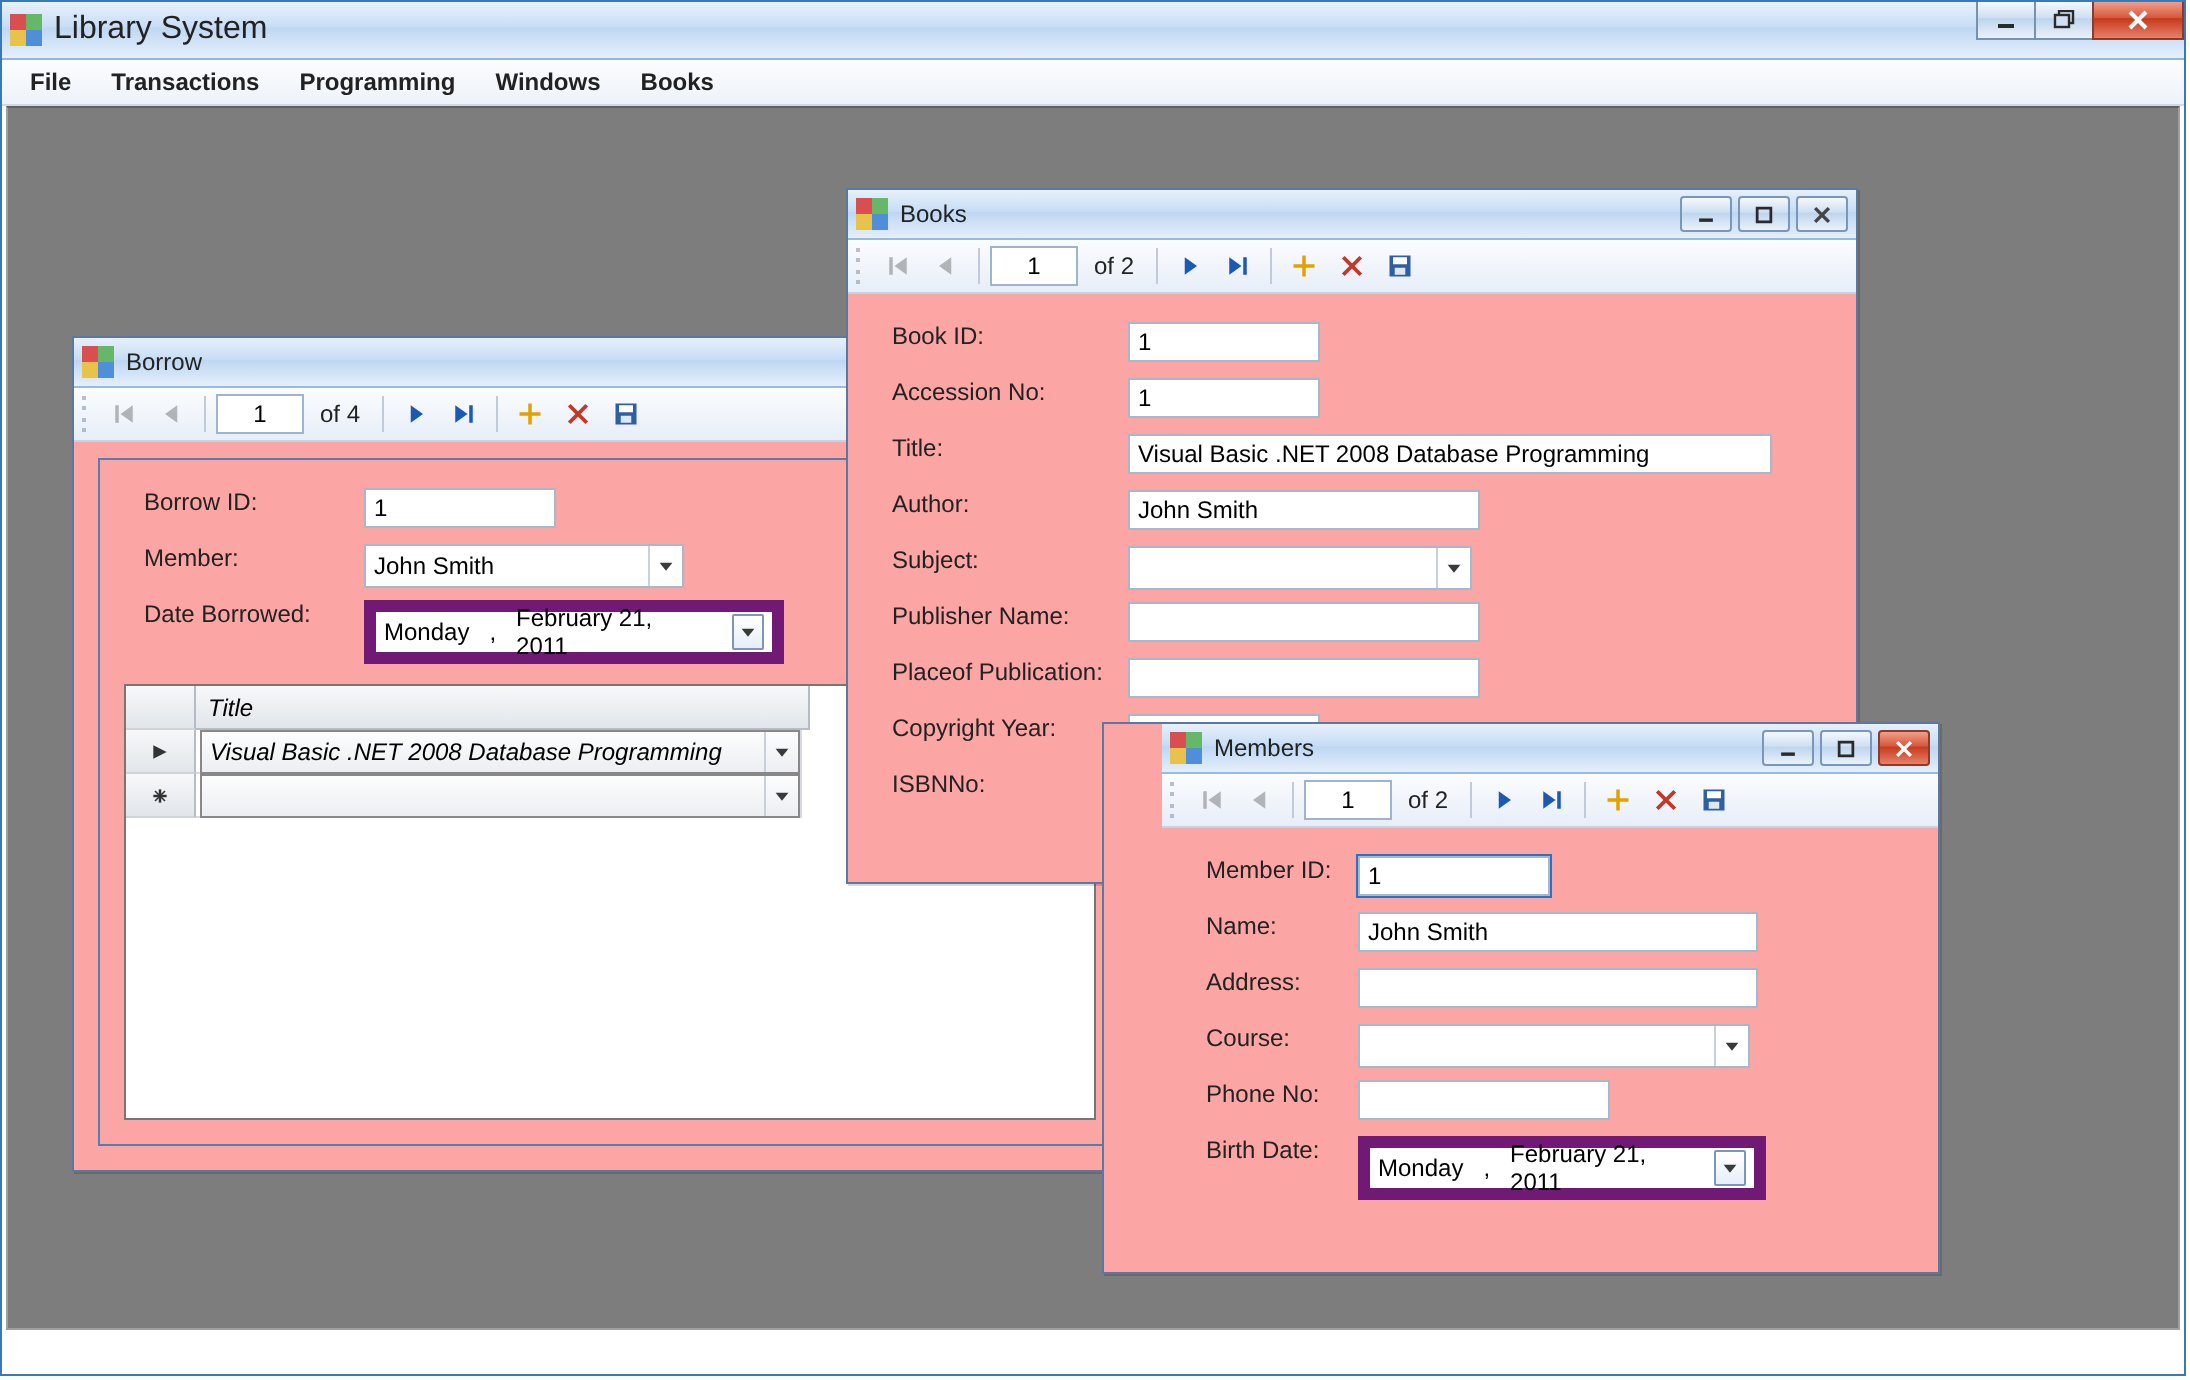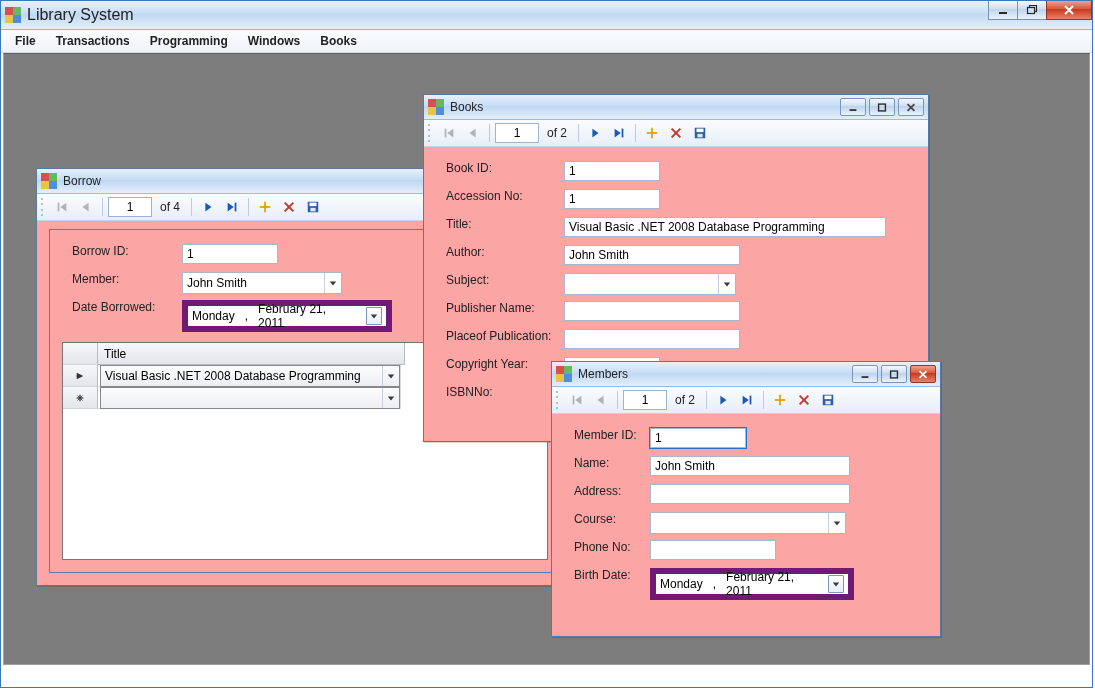--- a/index.html
+++ b/index.html
@@ -277,20 +277,21 @@
     display: flex;
     align-items: center;
     justify-content: center;
   }
 
   
   .datagrid {
     margin: 12px;
     border: 1px solid #767676;
     background: #fff;
+    font-style: italic;
   }
   .dg-header-row, .dg-row {
     display: flex;
     height: 22px;
   }
   .dg-rowhead {
     width: 34px;
     background: linear-gradient(#f7f8fa, #e2e5ea);
     border-right: 1px solid #b6bcc6;
     border-bottom: 1px solid #cfd3da;
@@ -671,21 +672,21 @@
         <div class="field-row">
           <span class="field-label">Copyright Year:</span>
           <input class="text-input" style="width: 86px;" value="">
         </div>
         <div class="field-row">
           <span class="field-label">ISBNNo:</span>
         </div>
       </div>
     </div>
 
-    <div class="mdi-window" style="left:547px; top:307px; width:388px; height:274px;">
+    <div class="mdi-window" style="left:547px; top:307px; width:388px; height:274px;padding-left:29px;">
       <div class="mdi-titlebar">
         <span class="app-icon"></span>
         <span class="mdi-title">Members</span>
         <div class="mdi-ctrlbox">
           <div class="mdi-ctrl">
               <svg width="12" height="9">
                 <use href="#i-min"></use>
               </svg>
             </div>
           <div class="mdi-ctrl">

